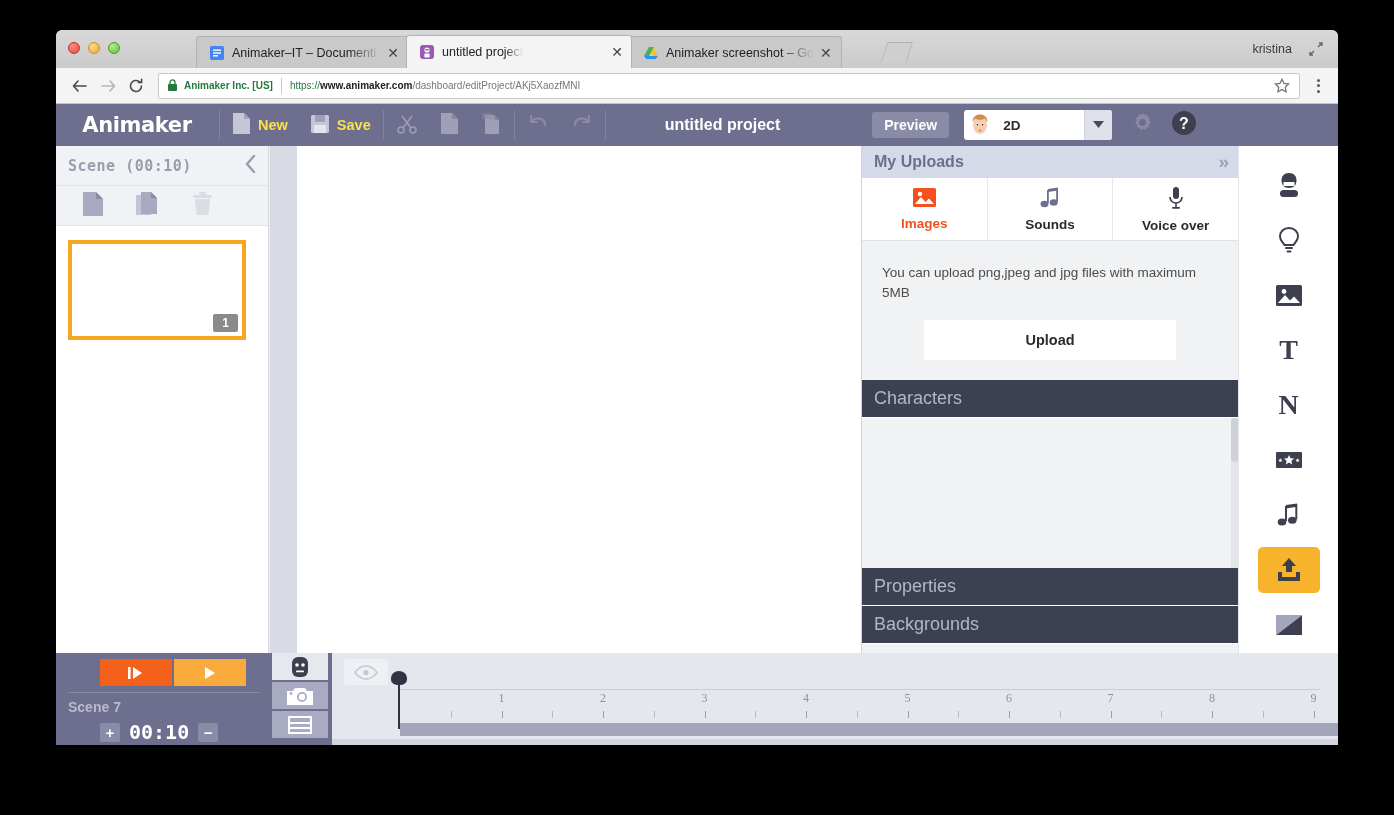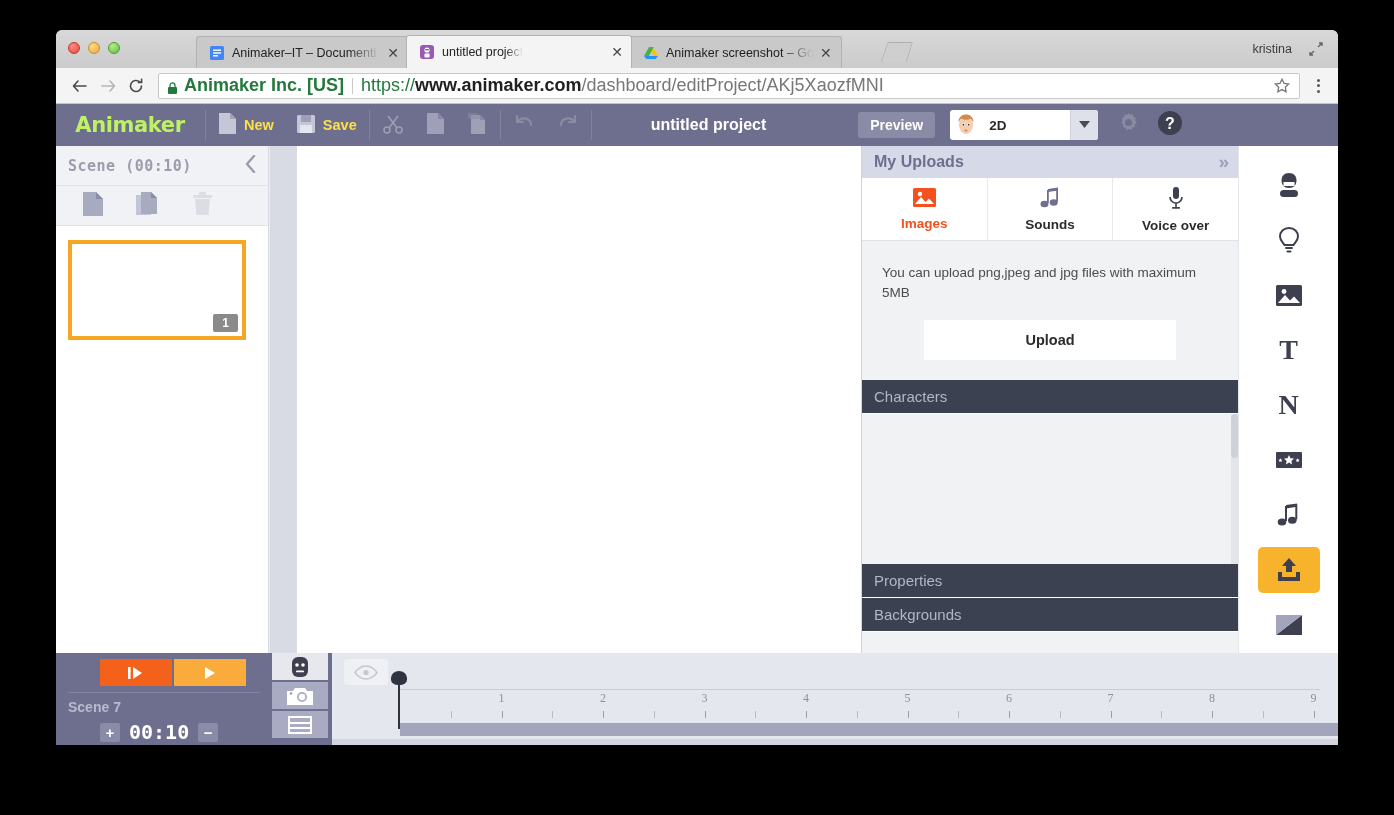--- a/index.html
+++ b/index.html
@@ -75,43 +75,43 @@
   #omnibox-bar {
     height: 36px; background: #f4f4f4;
     display: flex; align-items: center; padding: 0 10px;
     border-bottom: 1px solid #c4c4c4;
   }
   .nav-btn { width: 28px; height: 28px; display:flex; align-items:center; justify-content:center; cursor:pointer; }
   #url-field {
     flex: 1; height: 26px; margin: 0 8px;
     background: #fff; border: 1px solid #c9c9c9; border-radius: 2px;
     display: flex; align-items: center; padding: 0 8px;
-    font-size: 18px; overflow: hidden;
+    font-size: 10px; overflow: hidden;
   }
   #lock-icon { width: 11px; height: 13px; margin-right: 6px; flex:0 0 11px; position: relative; }
   #site-name { color: #237a3c; font-weight: bold; white-space: nowrap; }
   #url-divider { width:1px; height:16px; background:#c9c9c9; margin:0 8px; flex:0 0 1px;}
   #url-scheme { color: #237a3c; }
   #url-host { color: #202020; font-weight: bold; }
   #url-path { color: #777; }
   #star-icon { width: 18px; height: 18px; margin-left: auto; flex:0 0 18px;}
   #menu-dots { width: 20px; display:flex; flex-direction:column; align-items:center; gap:2.5px; cursor:pointer;}
   #menu-dots i { width:3px;height:3px;background:#5a5a5a;border-radius:50%; display:block;}
 
   
   #app { position: relative; height: 641px; background: #eceef2; overflow: hidden; }
 
   #app-toolbar {
     height: 42px; background: #6e6f8e;
     display: flex; align-items: center;
     color: #d9daea;
   }
   #logo {
-    width: 148px; text-align: center;
-    font-size: 21px; font-weight: bold; color: #bef264;
+    width: 162px; text-align: center;
+    font-size: 21px; font-weight: bold; color: #ffffff;
     font-family: "DejaVu Sans", sans-serif;
     letter-spacing: -0.4px;
   }
   .tb-sep { width:1px; height:30px; background:#828399; margin:0 1px; }
   .tb-item {
     display: flex; align-items: center; gap: 7px;
     padding: 0 11px; height: 42px; cursor: pointer;
     font-size: 14.5px; font-weight: bold; color: #fde047;
   }
   #project-title {
@@ -230,21 +230,21 @@
   .lib-tab.active { color: #f4511e; align-items: center; }
   #upload-zone { background: #f1f2f4; padding: 22px 20px 20px; flex: 0 0 auto; }
   #upload-hint { font-size: 13.5px; color: #4c4c4c; line-height: 1.45; margin-bottom: 18px; }
   #upload-btn {
     background: #fff; height: 40px; margin: 0 42px;
     display: flex; align-items: center; justify-content: center;
     font-size: 14.5px; font-weight: bold; color: #2b2b2b; cursor: pointer;
   }
   .lib-section-head {
     background: #3b4150; color: #b3b6c6;
-    font-size: 15px; padding: 8px 12px;
+    font-size: 18px; padding: 8px 12px;
     cursor: pointer; border-bottom: 1px solid #fff;
   }
   #characters-body { background: #f1f2f4; height: 150px; position: relative; }
   #char-scrollbar {
     position:absolute; right:0; top:0; width:7px; height: 100%;
     background:#e4e5e9;
   }
   #char-scroll-thumb { width:7px; height: 44px; background:#cfd1d8; border-radius:4px; }
 
   

